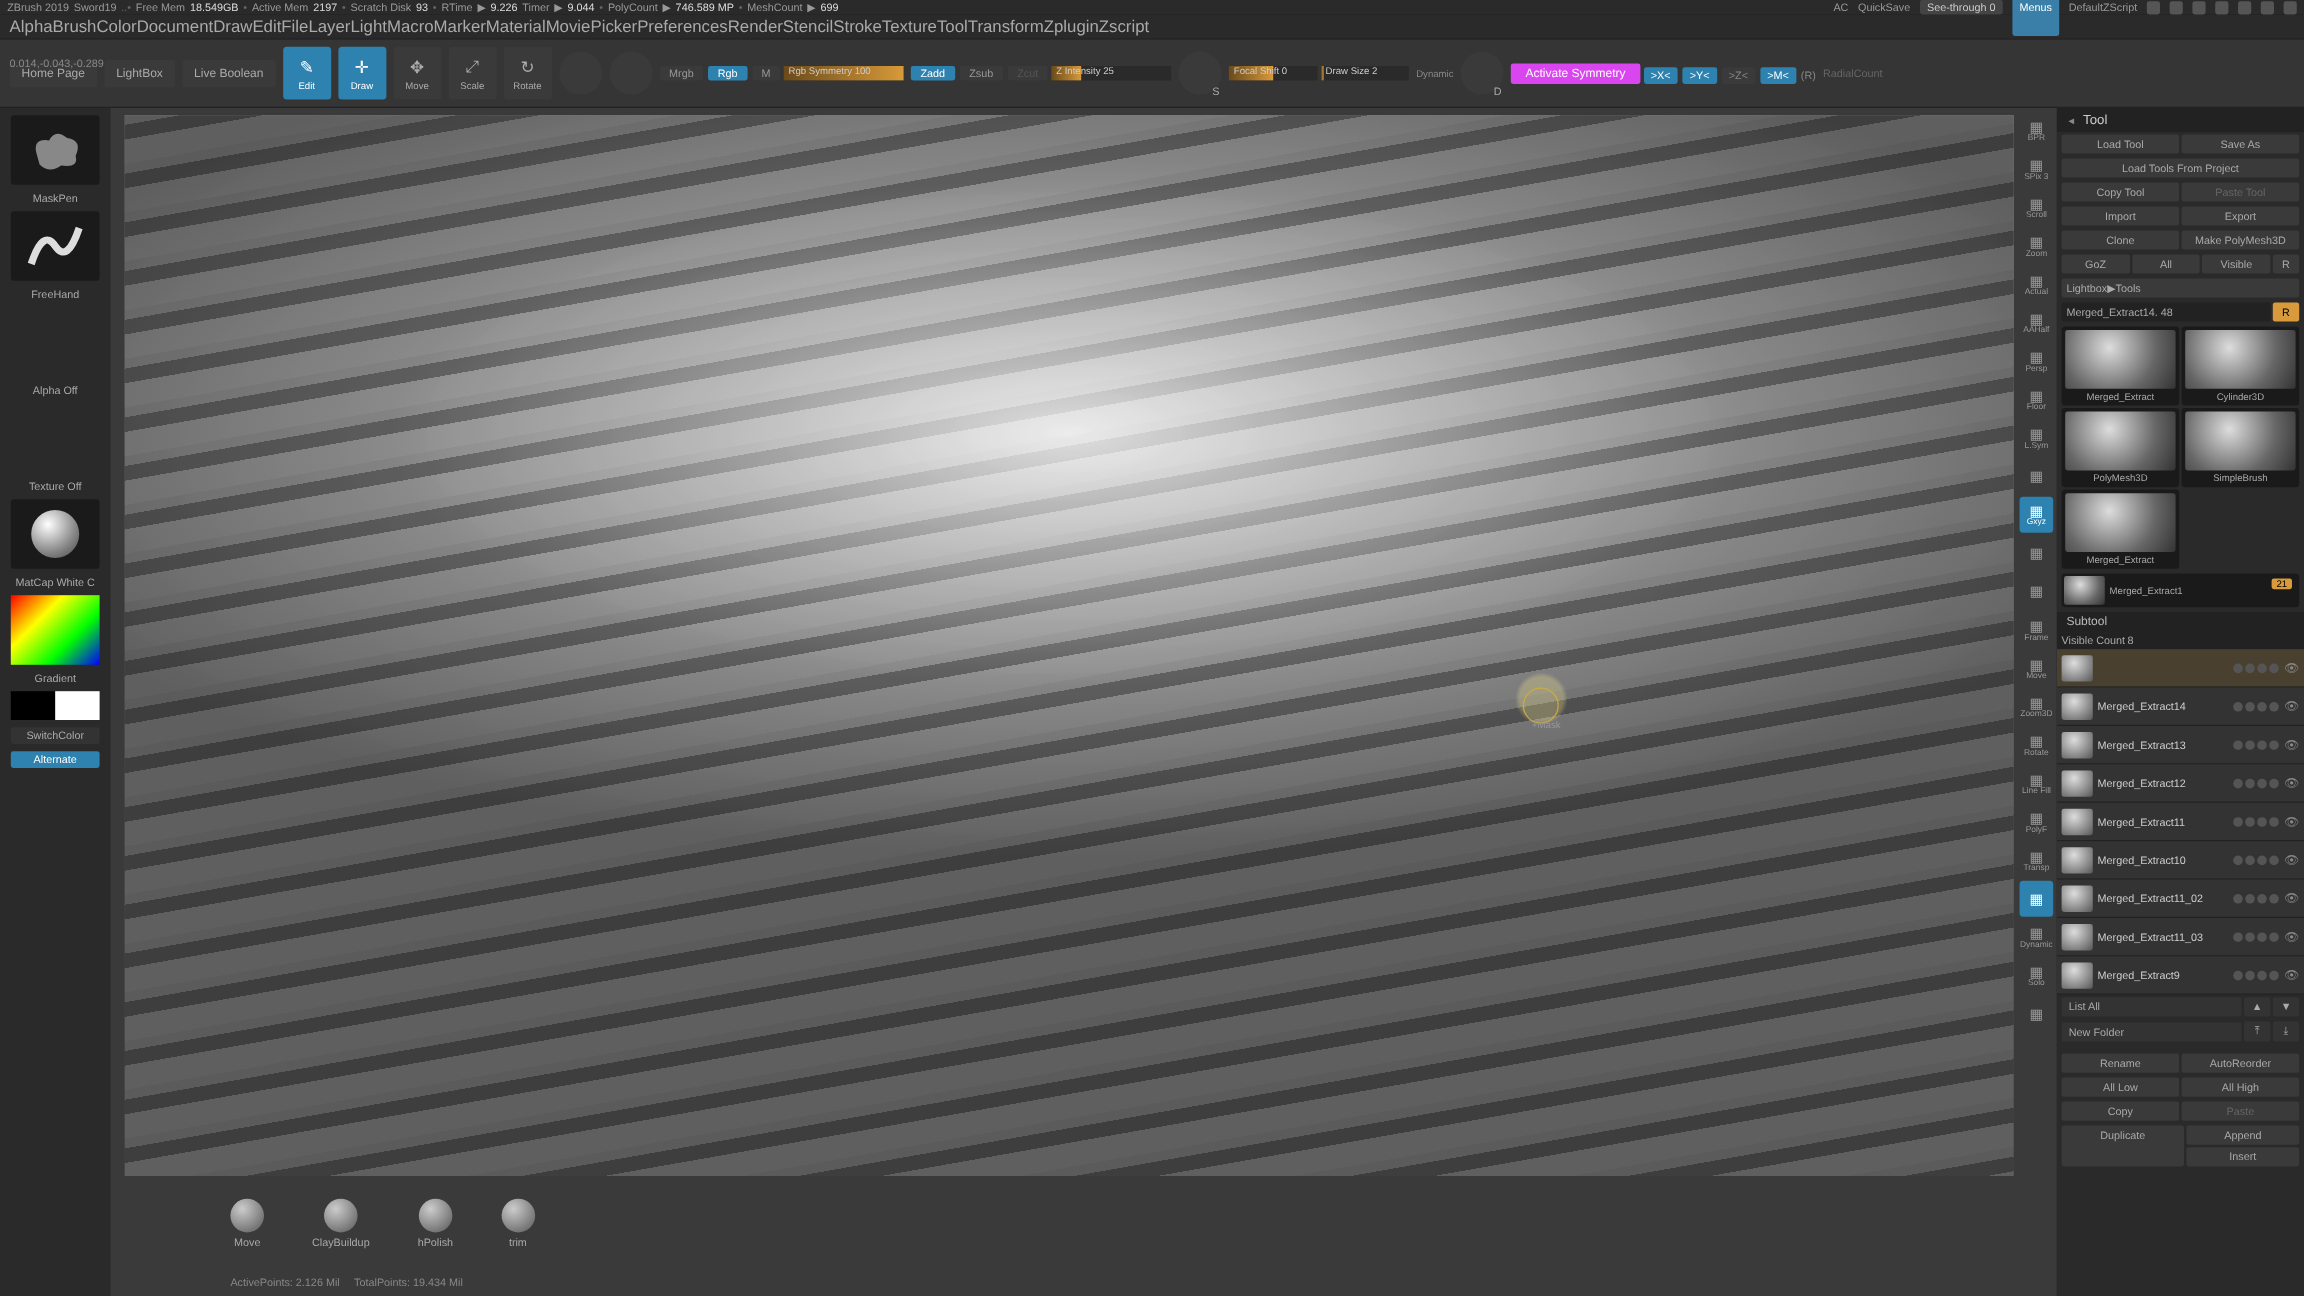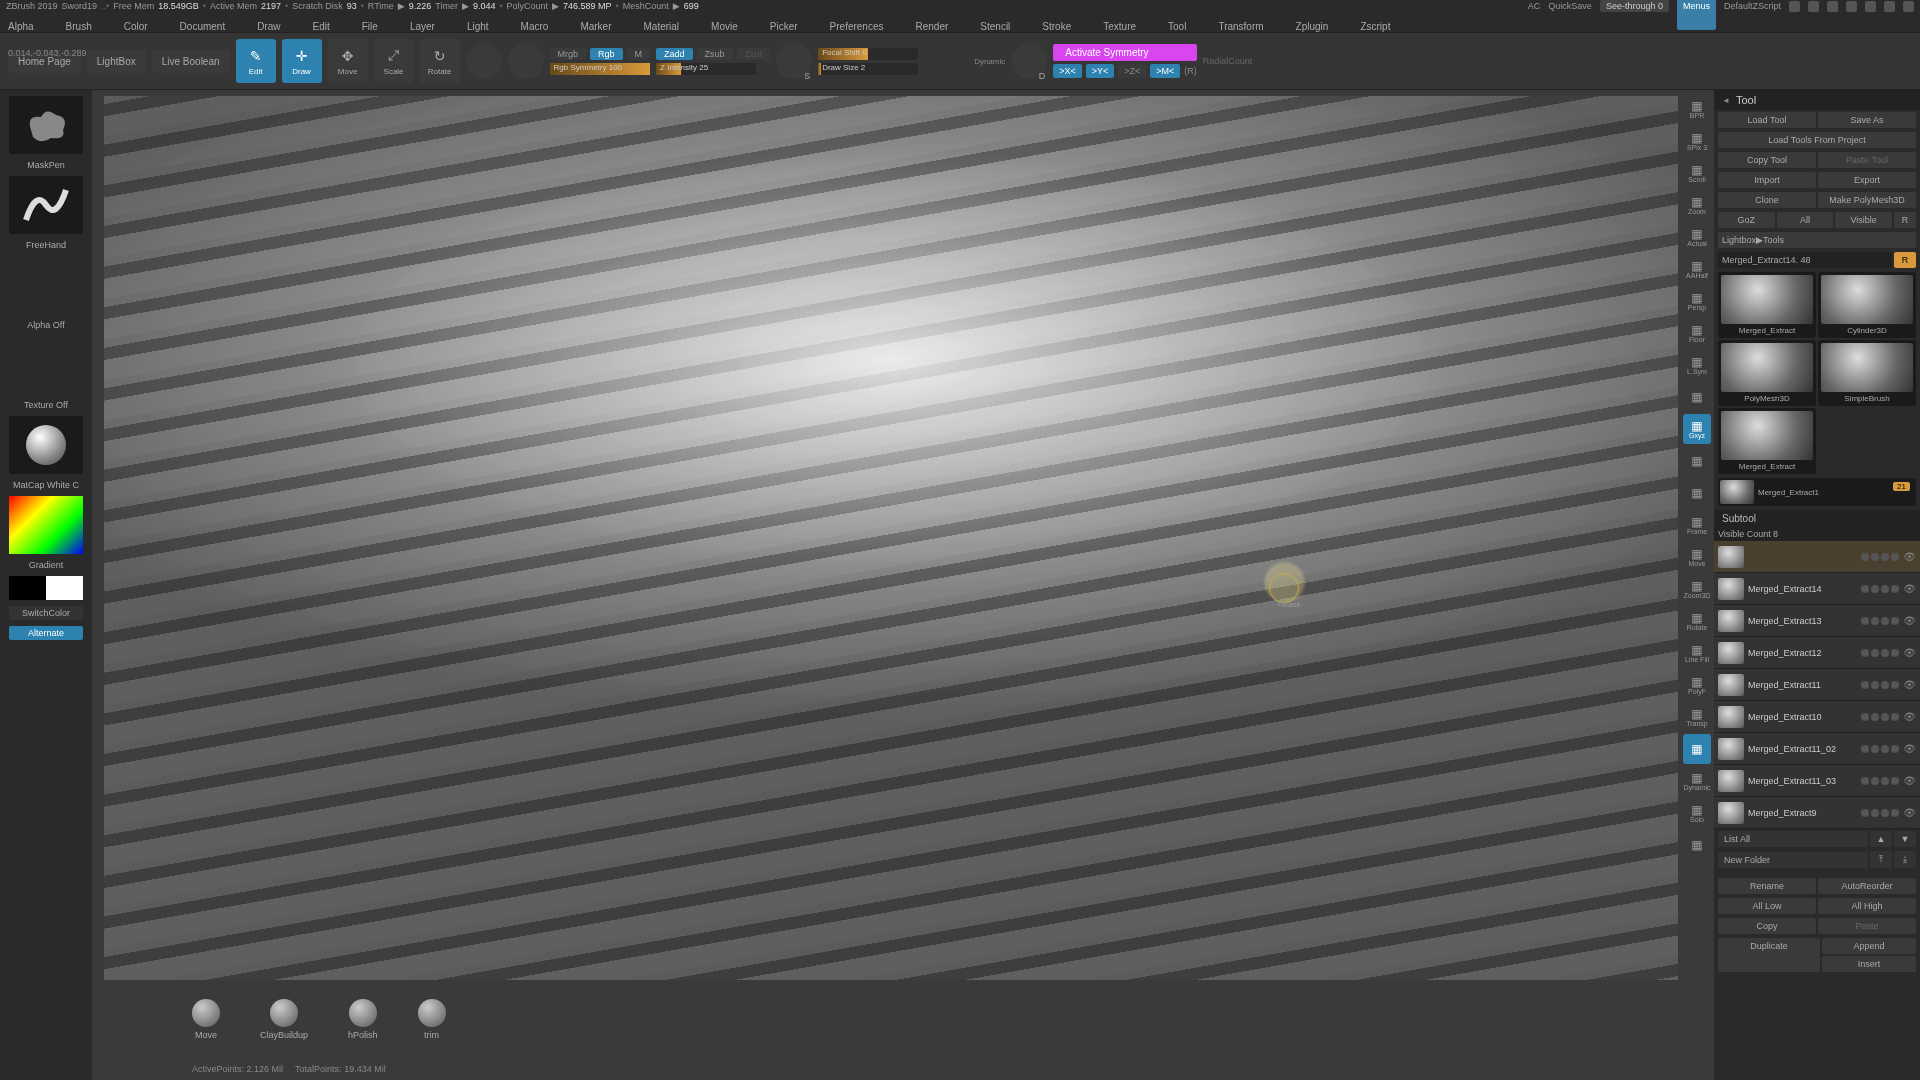--- a/index.html
+++ b/index.html
@@ -6,30 +6,30 @@
 body { background: #1a1a1a; color: #aaa; font-size: 10px; overflow: hidden; width: 1920px; height: 1080px; position: relative; }
 
 .titlebar { height: 12px; background: #2a2a2a; display: flex; align-items: center; padding: 0 6px; font-size: 9px; color: #999; gap: 4px; }
 .titlebar .sep { color: #666; }
 .titlebar .num { color: #ddd; }
 .titlebar-right { margin-left: auto; display: flex; gap: 8px; align-items: center; }
 .btn-menus { background: #3a7fa8; color: #fff; padding: 19px 6px; border-radius: 2px; }
 .btn-seethrough { background: #444; color: #ccc; padding: 1px 6px; border-radius: 2px; }
 .title-icon { width: 11px; height: 11px; background: #555; border-radius: 2px; display: inline-block; }
 
-.menubar { height: 20px; background: #2a2a2a; display: flex; align-items: flex-end; padding: 0 8px; gap: 32px; font-size: 10px; }
+.menubar { height: 20px; background: #2a2a2a; display: flex; align-items: center; padding: 0 8px; gap: 0; font-size: 14px; }
 .menubar span { color: #aaa; cursor: pointer; }
 
 .toolbar { height: 58px; background: #353535; display: flex; align-items: center; padding: 0 8px; gap: 6px; border-top: 1px solid #222; border-bottom: 1px solid #222; }
 .toolbar .tbtn { background: #3a3a3a; color: #aaa; padding: 6px 10px; border-radius: 3px; font-size: 10px; cursor: pointer; }
 .toolbar .iconbtn { width: 40px; height: 44px; background: #3a3a3a; border-radius: 3px; display: flex; flex-direction: column; align-items: center; justify-content: center; gap: 2px; font-size: 8px; color: #aaa; cursor: pointer; }
 .toolbar .iconbtn.active { background: #2d82af; color: #fff; }
 .toolbar .iconglyph { width: 18px; height: 18px; display: flex; align-items: center; justify-content: center; font-size: 14px; }
 .toolbar .circbtn { width: 36px; height: 36px; border-radius: 50%; background: #3a3a3a; cursor: pointer; }
-.toolbar .slgroup { display: flex; flex-direction: column; gap: 3px; font-size: 9px; }
+.toolbar .slgroup { display: flex; flex-direction: row; gap: 3px; font-size: 9px; align-items: flex-end; }
 .toolbar .slrow { display: flex; align-items: center; gap: 4px; }
 .toolbar .slrow .pill { background: #2d82af; color: #fff; padding: 1px 8px; border-radius: 2px; }
 .toolbar .slrow .pillg { background: #3a3a3a; color: #999; padding: 1px 8px; border-radius: 2px; }
 .toolbar .slider { width: 100px; height: 12px; background: #2a2a2a; position: relative; }
 .toolbar .slider .fill { position: absolute; height: 100%; background: linear-gradient(to right, #6a4a1a, #d89a3a); }
 .toolbar .slider .lab2 { position: absolute; left: 4px; top: 0; font-size: 8px; color: #ccc; }
 .toolbar .symbtn { background: #2d82af; color: #fff; padding: 2px 6px; font-size: 9px; border-radius: 2px; min-width: 26px; text-align: center; }
 .toolbar .symbtn.off { background: #3a3a3a; color: #888; }
 .toolbar .symwide { background: #d946ef; color: #fff; padding: 3px 12px; font-size: 10px; border-radius: 2px; }
 

